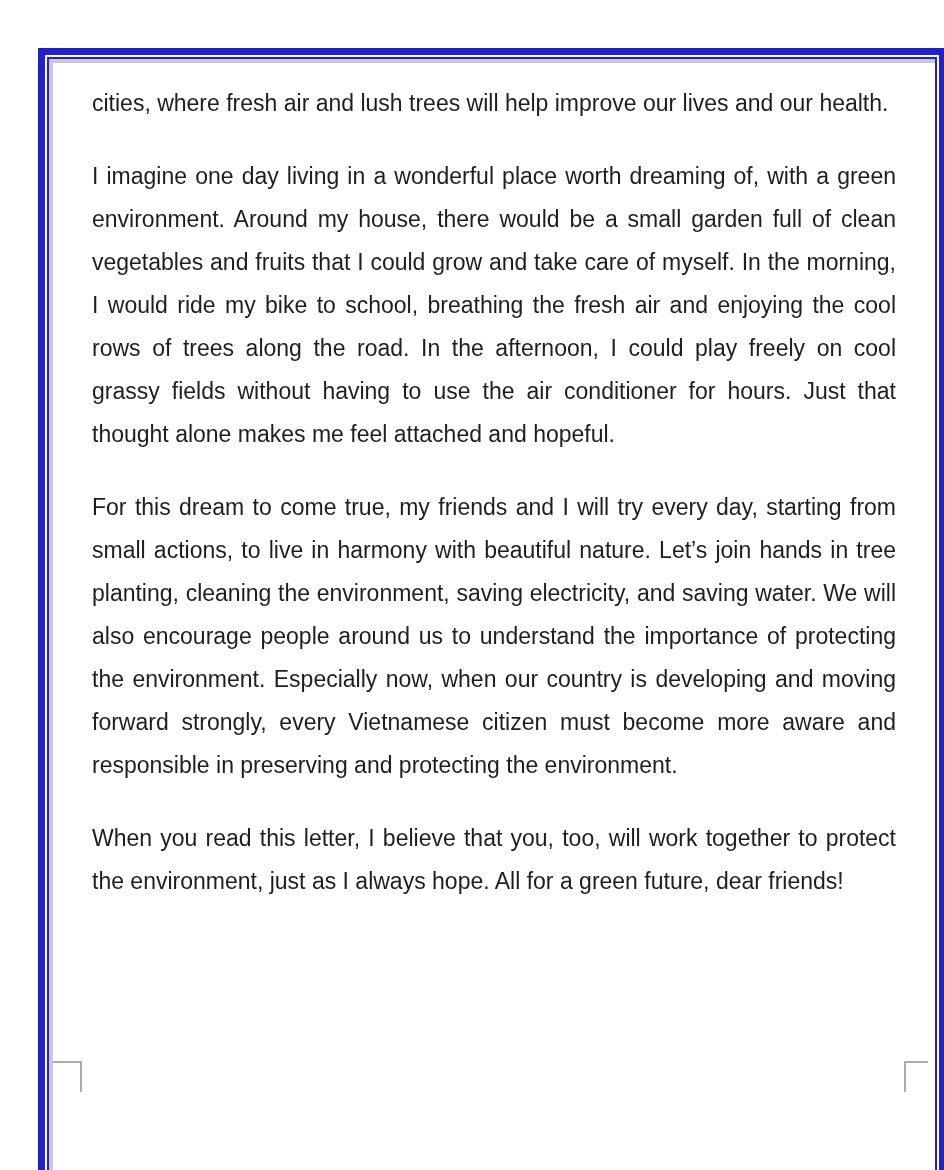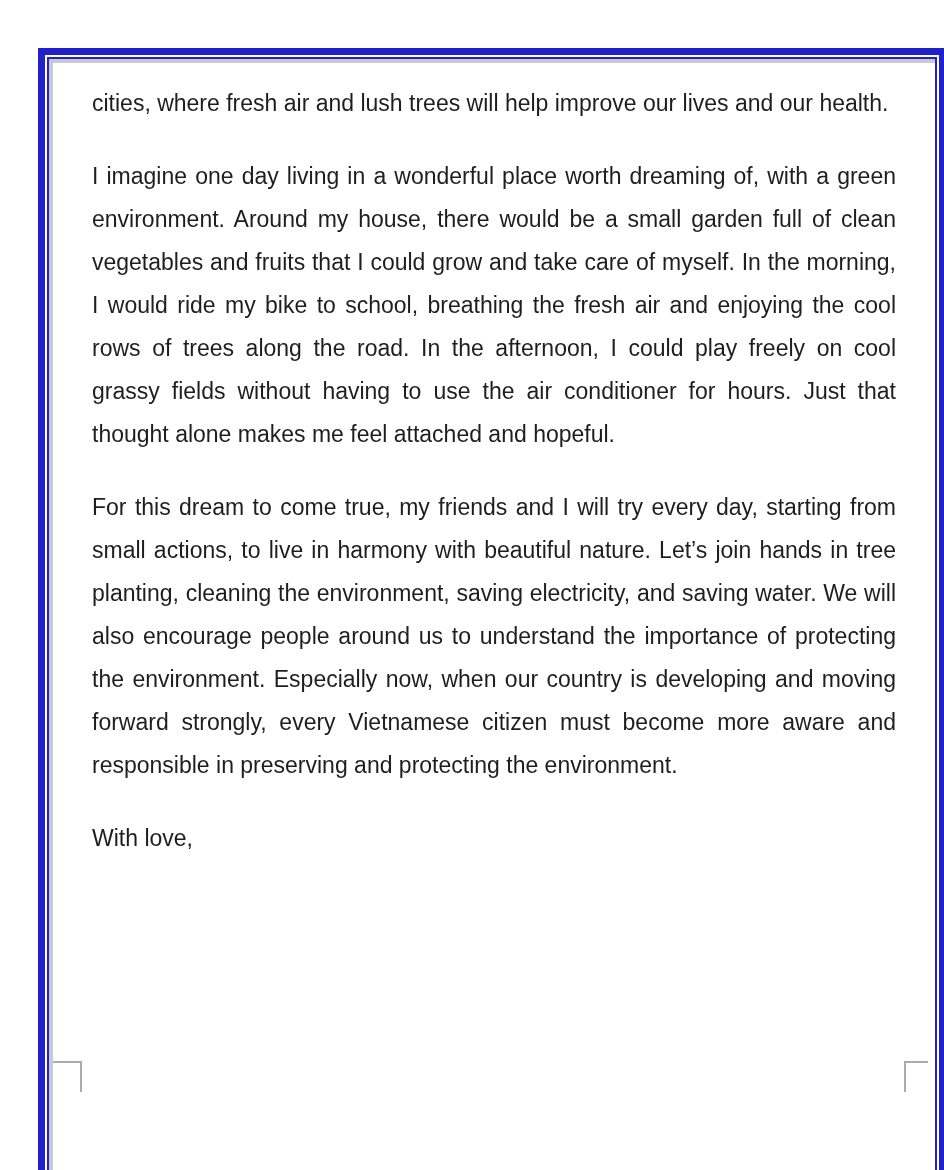--- a/index.html
+++ b/index.html
@@ -90,19 +90,19 @@
   <div class="ring-outer">
     <div class="ring-gap">
       <div class="ring-thin"></div>
     </div>
   </div>
 
   <div class="content">
     <p>cities, where fresh air and lush trees will help improve our lives and our health.</p>
     <p>I imagine one day living in a wonderful place worth dreaming of, with a green environment. Around my house, there would be a small garden full of clean vegetables and fruits that I could grow and take care of myself. In the morning, I would ride my bike to school, breathing the fresh air and enjoying the cool rows of trees along the road. In the afternoon, I could play freely on cool grassy fields without having to use the air conditioner for hours. Just that thought alone makes me feel attached and hopeful.</p>
     <p>For this dream to come true, my friends and I will try every day, starting from small actions, to live in harmony with beautiful nature. Let’s join hands in tree planting, cleaning the environment, saving electricity, and saving water. We will also encourage people around us to understand the importance of protecting the environment. Especially now, when our country is developing and moving forward strongly, every Vietnamese citizen must become more aware and responsible in preserving and protecting the environment.</p>
-    <p class="closing">With love,</p>
+    <p>When you read this letter, I believe that you, too, will work together to protect the environment, just as I always hope. All for a green future, dear friends!</p>
   </div>
 
   <div class="crop-mark left"></div>
   <div class="crop-mark right"></div>
 
 </div>
 
 </body></html>

